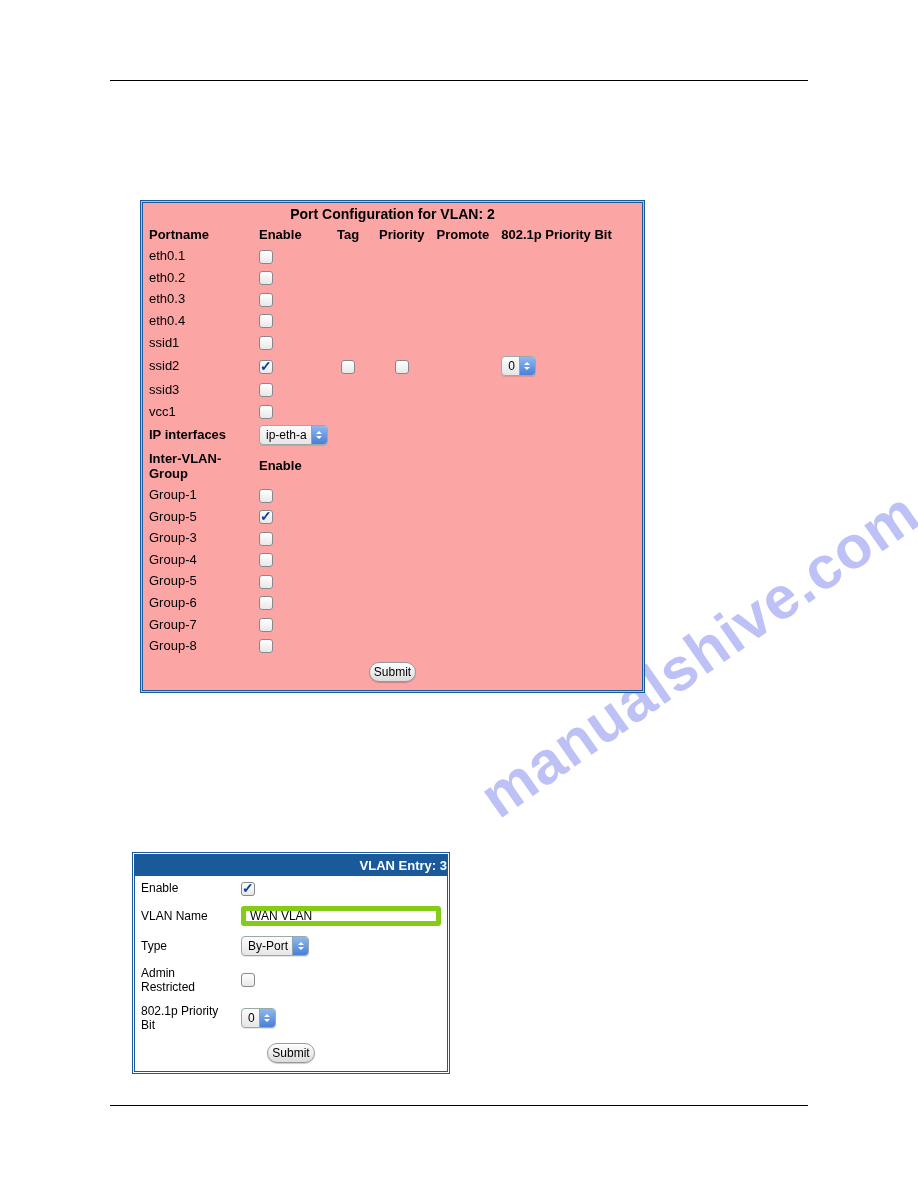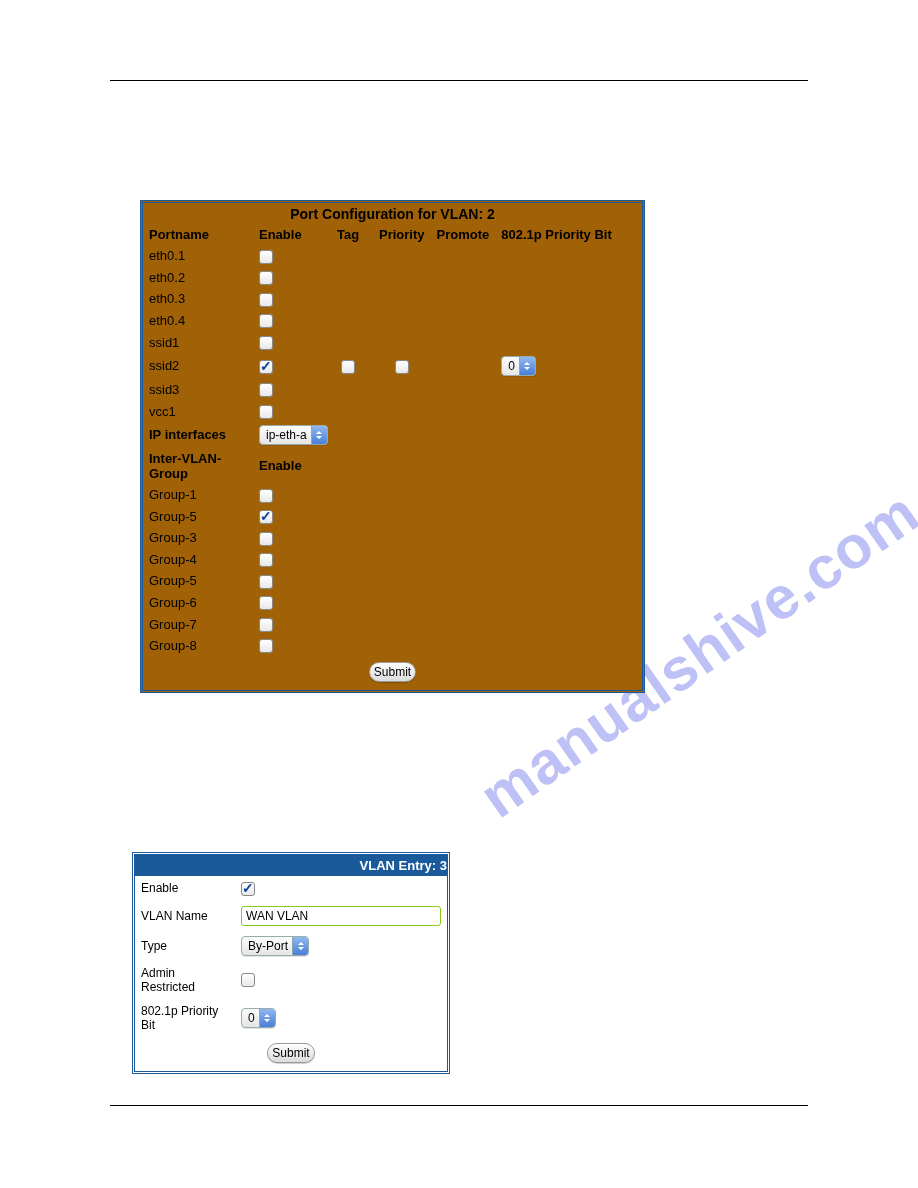--- a/index.html
+++ b/index.html
@@ -26,21 +26,21 @@
     left: 110px;
     right: 110px;
     border-top: 1px solid #000;
   }
   .panel1 {
     position: absolute;
     top: 200px;
     left: 140px;
     width: 505px;
     border: 3px double #1a5a9a;
-    background: #a16207;
+    background: #fca5a5;
     padding: 0;
   }
   .panel1-title {
     text-align: center;
     font-weight: bold;
     font-size: 14px;
     padding: 3px 0 2px 0;
   }
   .panel1 table {
     width: 100%;
@@ -139,21 +139,21 @@
     width: 100%;
     border-collapse: collapse;
   }
   .panel2 td {
     padding: 5px 6px;
     font-size: 12px;
     vertical-align: middle;
   }
   .text-input {
     width: 100%;
-    border: 1px solid #84cc16;
+    border: 5px solid #84cc16;
     border-radius: 3px;
     padding: 2px 4px;
     font-size: 12px;
     height: 20px;
     background: #fff;
   }
   .watermark {
     position: absolute;
     top: 620px;
     left: 440px;

